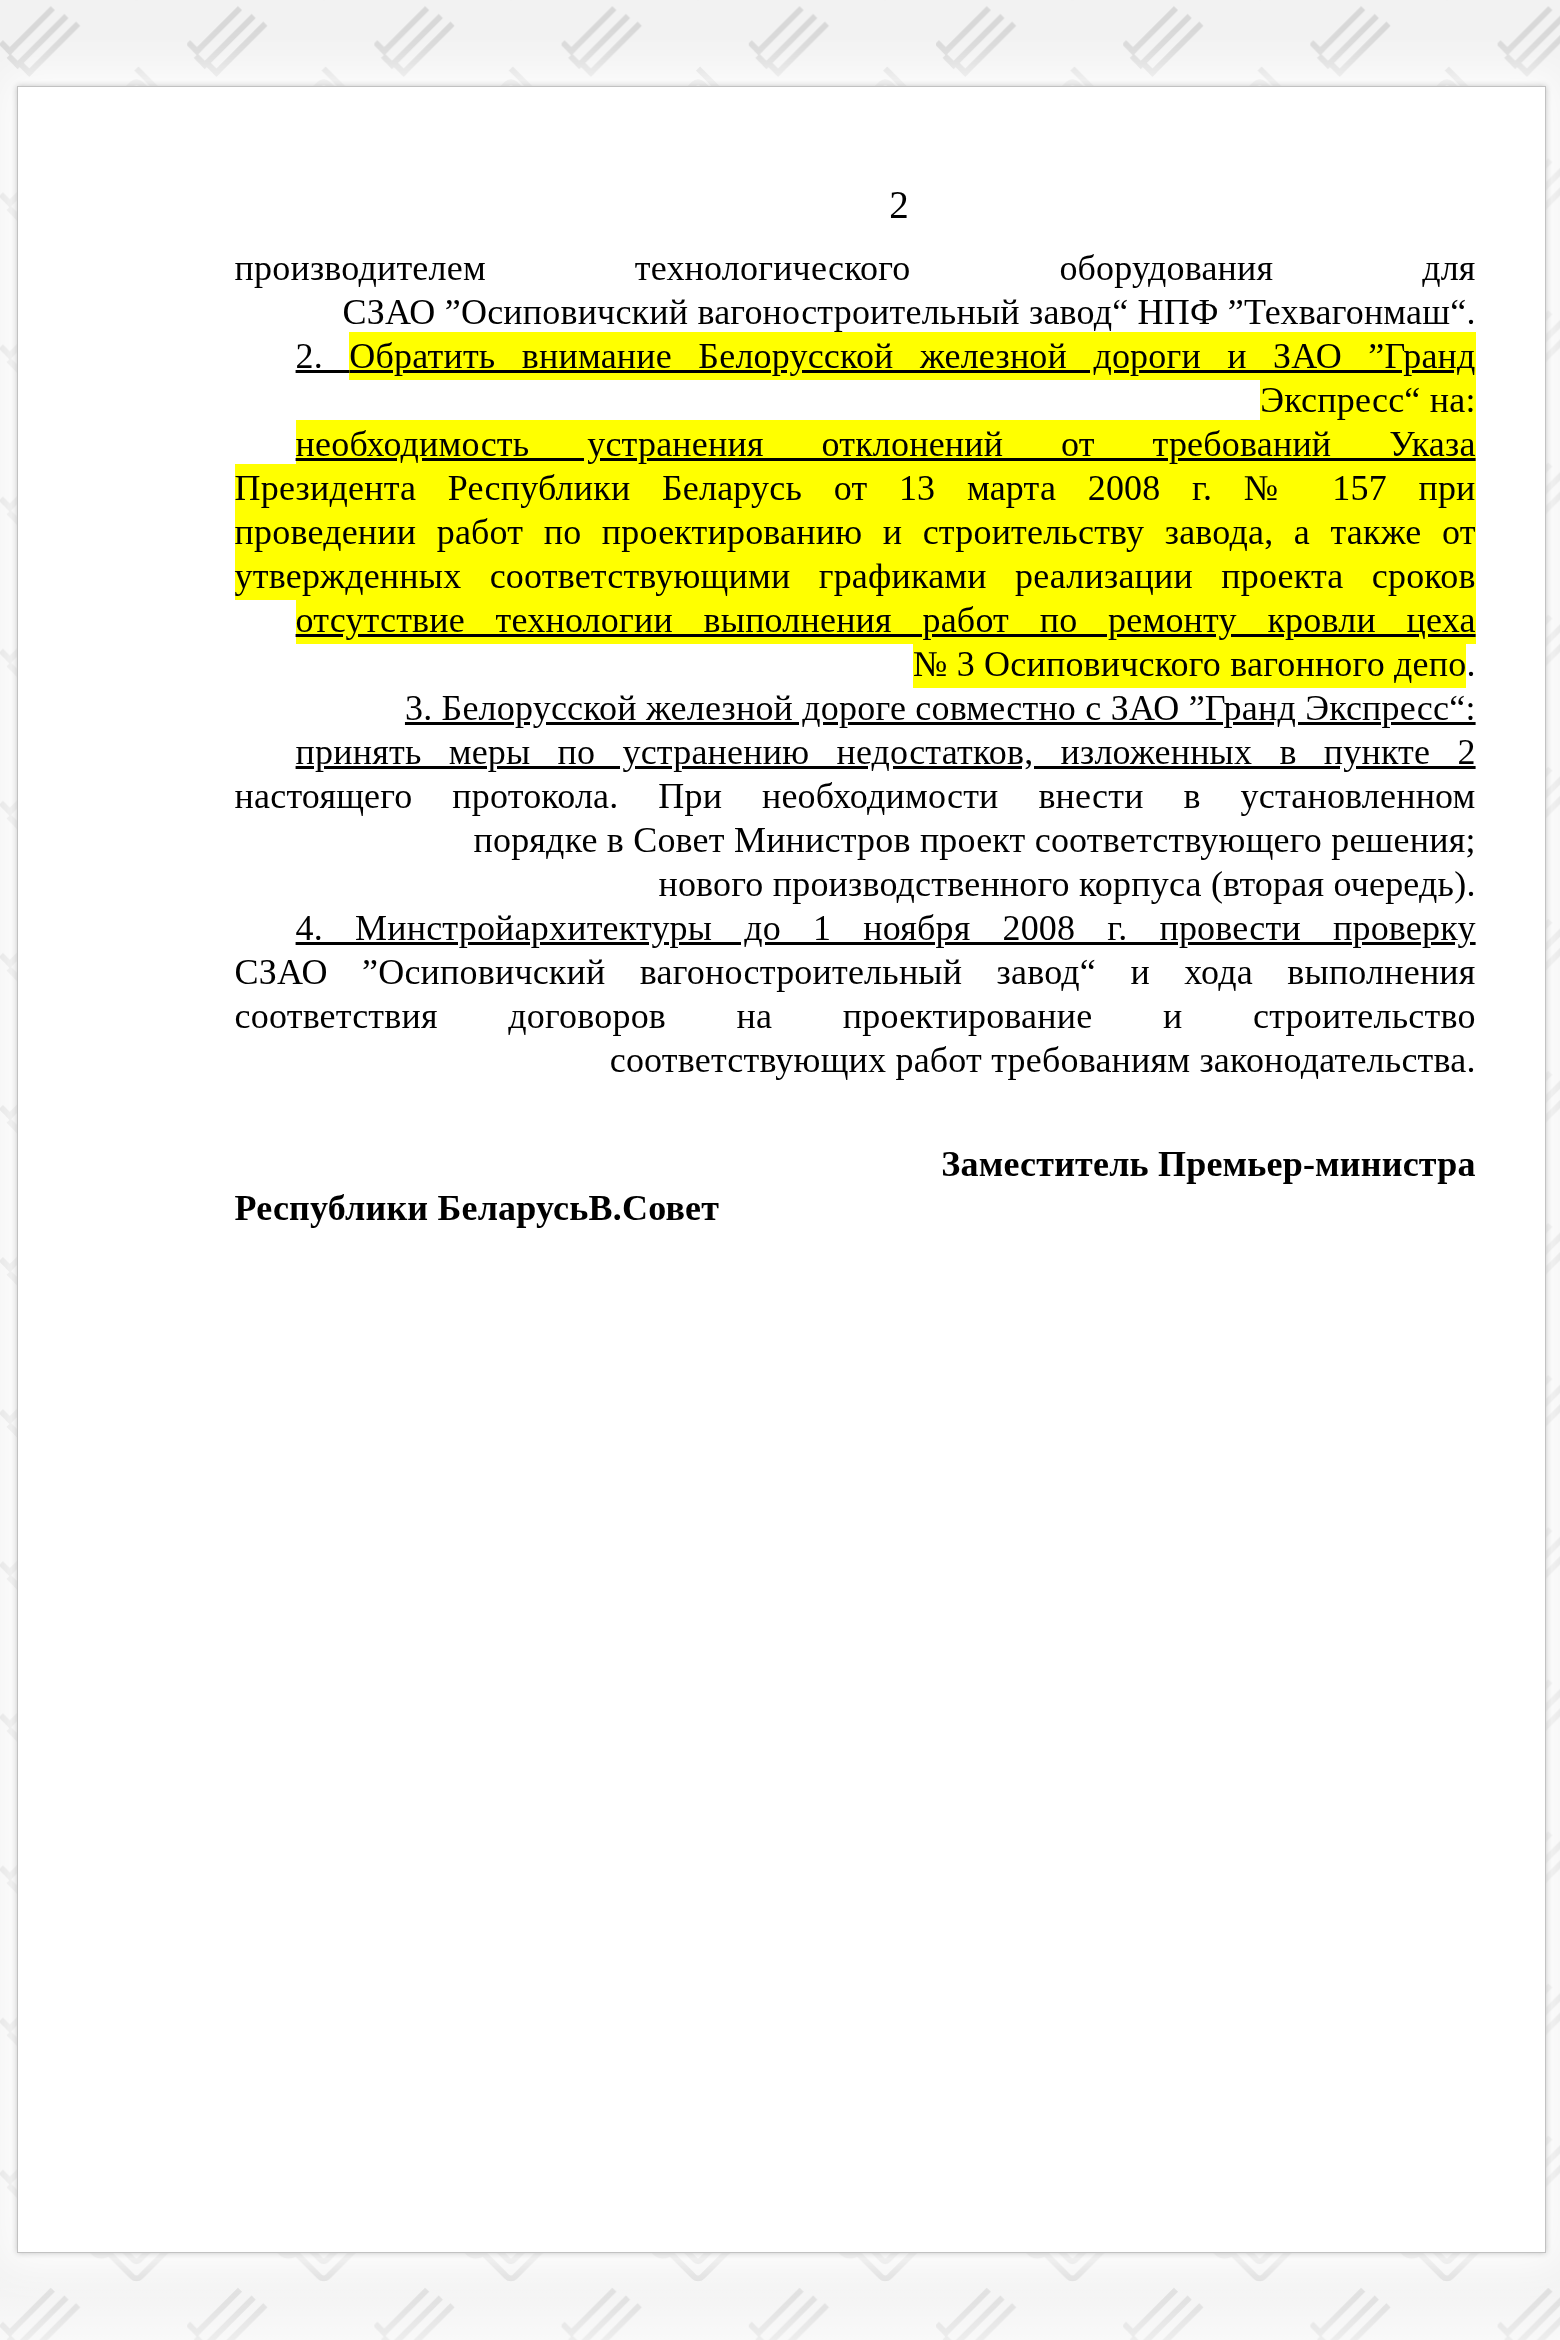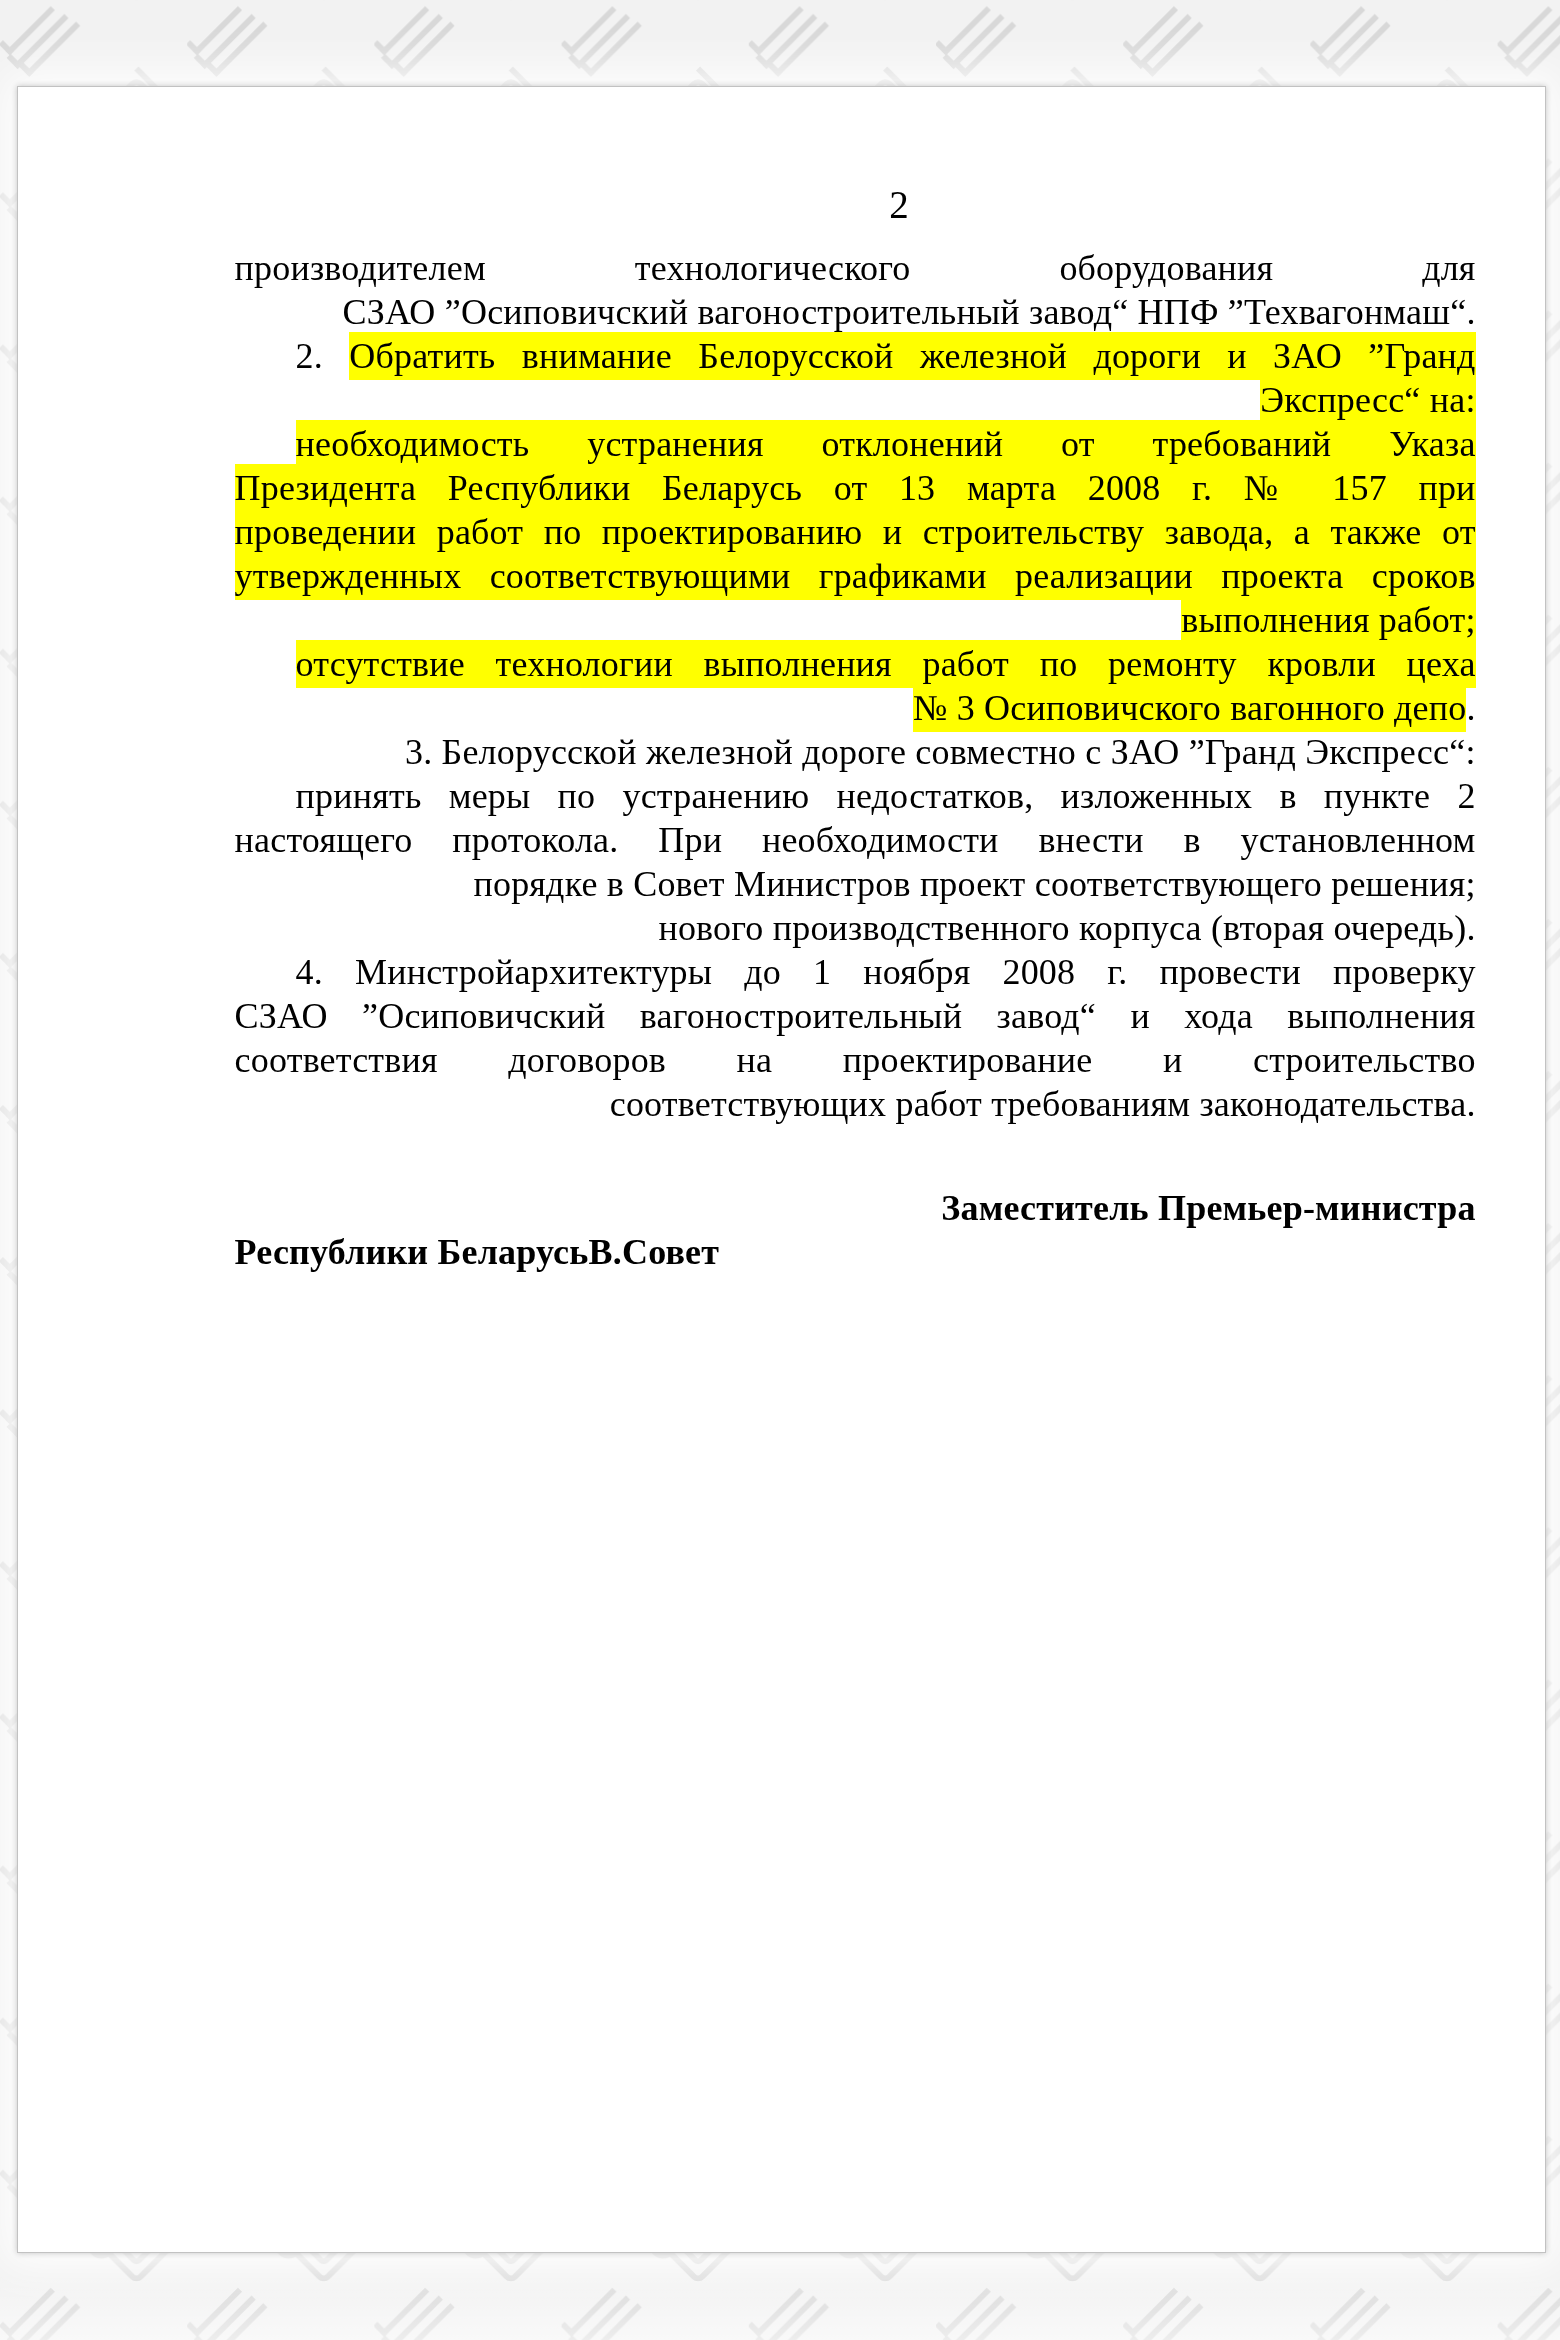--- a/index.html
+++ b/index.html
@@ -22,21 +22,21 @@
   .content{
     position:absolute;left:217px;top:95px;width:1241px;
     color:#000;font-size:36px;line-height:44px;letter-spacing:0.2px;
   }
   .page-number{
     height:45px;line-height:45px;text-align:center;
     transform:translateX(44px);font-size:39px;margin-bottom:18.5px;
   }
   .line{height:44px;line-height:44px;text-align:right;overflow:visible;white-space:nowrap;}
   .line.just{white-space:normal;text-align:justify;text-align-last:justify;}
-  .line.ind{padding-left:61px;}
+  .line.ind{padding-left:61px;text-decoration:underline;}
   .hl{background:var(--hl,#ffff00);padding:3.9px 0 4.9px 0;}
   .signature{margin-top:60px;font-weight:bold;}
   .sig-row{height:44px;line-height:44px;display:flex;padding-right:126px;}
 </style>
 </head>
 <body>
 
 <svg class="bg" width="1560" height="2341" xmlns="http://www.w3.org/2000/svg" viewBox="0 0 1600 2400">
   <defs>
     <pattern id="wallpat" width="192" height="156" patternUnits="userSpaceOnUse">
@@ -63,21 +63,20 @@
     <div class="page-number">2</div>
     <div>
         <div class="line just"><span>производителем технологического оборудования для</span></div>
         <div class="line"><span>СЗАО ”Осиповичский вагоностроительный завод“ НПФ ”Техвагонмаш“.</span></div>
         <div class="line ind just"><span>2. </span><span class="hl">Обратить внимание Белорусской железной дороги и ЗАО ”Гранд</span></div>
         <div class="line"><span class="hl">Экспресс“ на:</span></div>
         <div class="line ind just"><span class="hl">необходимость устранения отклонений от требований Указа</span></div>
         <div class="line just"><span class="hl">Президента Республики Беларусь от 13 марта 2008 г. № 157 при</span></div>
         <div class="line just"><span class="hl">проведении работ по проектированию и строительству завода, а также от</span></div>
         <div class="line just"><span class="hl">утвержденных соответствующими графиками реализации проекта сроков</span></div>
-        <div class="line"><span class="hl">выполнения работ;</span></div>
         <div class="line ind just"><span class="hl">отсутствие технологии выполнения работ по ремонту кровли цеха</span></div>
         <div class="line"><span class="hl">№ 3 Осиповичского вагонного депо</span><span>.</span></div>
         <div class="line ind"><span>3. Белорусской железной дороге совместно с ЗАО ”Гранд Экспресс“:</span></div>
         <div class="line ind just"><span>принять меры по устранению недостатков, изложенных в пункте 2</span></div>
         <div class="line just"><span>настоящего протокола. При необходимости внести в установленном</span></div>
         <div class="line"><span>порядке в Совет Министров проект соответствующего решения;</span></div>
         <div class="line"><span>нового производственного корпуса (вторая очередь).</span></div>
         <div class="line ind just"><span>4. Минстройархитектуры до 1 ноября 2008 г. провести проверку</span></div>
         <div class="line just"><span>СЗАО ”Осиповичский вагоностроительный завод“ и хода выполнения</span></div>
         <div class="line just"><span>соответствия договоров на проектирование и строительство</span></div>

